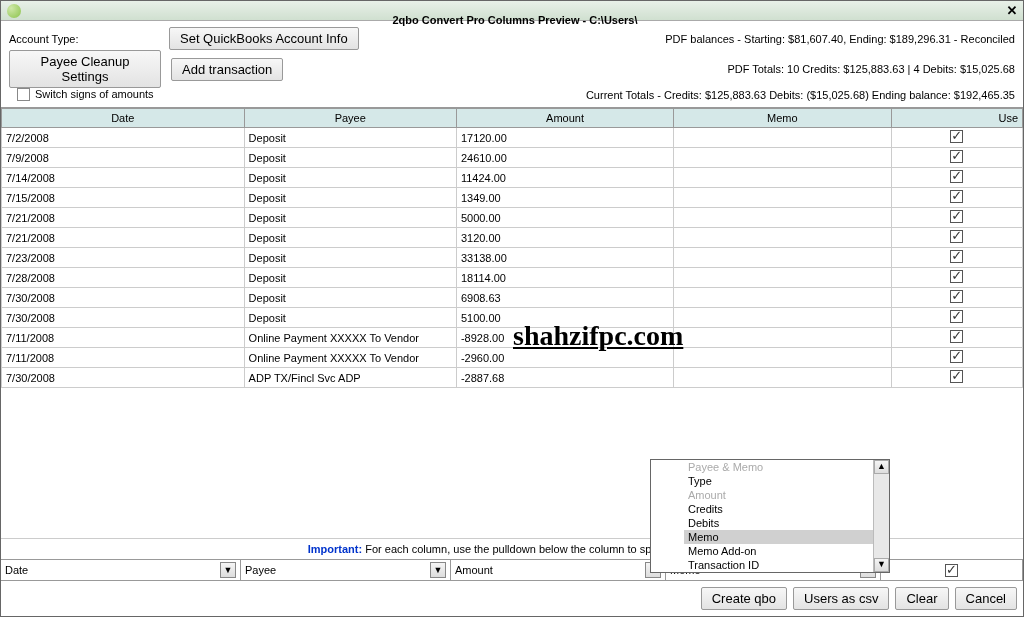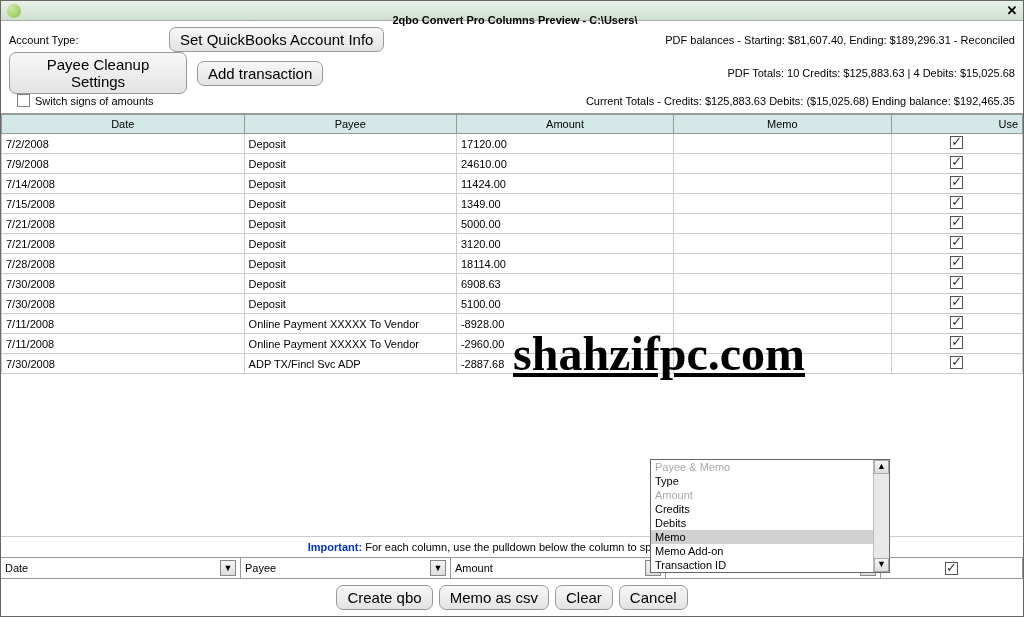--- a/index.html
+++ b/index.html
@@ -5,45 +5,45 @@
 * { box-sizing: border-box; margin: 0; padding: 0; }
 body { font-family: Tahoma, Arial, sans-serif; font-size: 11px; background: #fff; width: 1024px; height: 617px; overflow: hidden; position: relative; }
 .window { border: 1px solid #666; width: 1024px; height: 617px; display: flex; flex-direction: column; }
 .titlebar { background: linear-gradient(#e8f0e8,#d0e0d0); height: 20px; display: flex; align-items: center; border-bottom: 1px solid #aaa; position: relative; }
 .titlebar .icon { width: 14px; height: 14px; border-radius: 50%; background: radial-gradient(circle at 30% 30%, #cfe8a8, #8bc34a); margin: 0 6px; }
 .titlebar .title { flex: 1; text-align: center; font-weight: bold; font-size: 11px; margin-top: 19px; }
 .titlebar .close { width: 18px; height: 18px; text-align: center; font-weight: bold; cursor: pointer; margin-right: 2px; font-size: 13px; line-height: 18px; }
 .toolbar { padding: 6px 8px; display: flex; flex-direction: column; }
 .toolbar-row { display: flex; align-items: center; gap: 10px; }
 .toolbar-row .right { margin-left: auto; text-align: left; font-size: 11px; }
-.btn { background: linear-gradient(#f7f7f7,#e3e3e3); border: 1px solid #999; padding: 3px 10px; font-size: 15px; cursor: pointer; border-radius: 7px; }
+.btn { background: linear-gradient(#f7f7f7,#e3e3e3); border: 1px solid #999; padding: 3px 10px; font-size: 13px; cursor: pointer; border-radius: 2px; }
 .label { font-size: 11px; }
-.checkbox-wrap { display: flex; align-items: center; gap: 5px; margin-left: 8px; }
+.checkbox-wrap { display: flex; gap: 5px; margin-left: 8px; }
 .checkbox-box { width: 13px; height: 13px; border: 1px solid #888; background: #fff; }
 .table-wrap { flex: 1; overflow: hidden; border-top: 1px solid #999; position: relative; }
 table { width: 100%; border-collapse: collapse; table-layout: fixed; }
 th { background: #d5e8e8; border: 1px solid #999; font-weight: normal; font-size: 11px; padding: 3px 4px; text-align: center; }
 td { border: 1px solid #ccc; font-size: 11px; padding: 2px 4px; height: 19px; }
 .col-date { width: 240px; }
 .col-payee { width: 210px; }
 .col-amount { width: 215px; }
 .col-memo { width: 215px; }
 .col-use { width: 130px; text-align: right; }
 td.use-cell { text-align: center; }
 .chk { display: inline-block; width: 13px; height: 13px; border: 1px solid #555; background: #fff; position: relative; }
 .chk.checked::after { content:"✓"; position:absolute; top:-3px; left:0; font-size:13px; color:#333; }
-.watermark { position: absolute; top: 212px; left: 512px; font-size: 48px; font-weight: bold; font-family: "Times New Roman", serif; text-decoration: underline; pointer-events: none; }
+.watermark { position: absolute; top: 212px; left: 512px; font-size: 28px; font-weight: bold; font-family: "Times New Roman", serif; text-decoration: underline; pointer-events: none; }
 .important-line { text-align: center; font-size: 11px; padding: 4px; border-top: 1px solid #ccc; }
 .important-line b { color: #0033cc; }
 .selector-row { display: flex; border-top: 1px solid #999; border-bottom: 1px solid #999; }
 .selector-cell { border-right: 1px solid #999; display: flex; align-items: center; padding: 2px 4px; font-size: 11px; position: relative; background: #fff; }
 .selector-cell .dd { margin-left: auto; width: 16px; height: 16px; border: 1px solid #888; background: linear-gradient(#f5f5f5,#ddd); text-align: center; line-height: 14px; font-size: 9px; cursor: pointer; }
-.bottom-buttons { display: flex; justify-content: center; gap: 6px; padding: 6px; }
+.bottom-buttons { display: flex; justify-content: flex-end; gap: 6px; padding: 6px; }
 .dropdown-popup { position: absolute; bottom: 44px; left: 650px; width: 240px; background: #fff; border: 1px solid #666; font-size: 11px; }
-.dropdown-popup .item { padding: 1px 4px; cursor: pointer; }
+.dropdown-popup .item { padding: 1px 4px; cursor: pointer; margin-left: 33px; }
 .dropdown-popup .item.disabled { color: #aaa; }
 .dropdown-popup .item.selected { background: #d0d0d0; }
 .dropdown-popup .scroll { position: absolute; right: 0; top: 0; bottom: 0; width: 16px; background: #e8e8e8; border-left: 1px solid #bbb; }
 .dropdown-popup .scroll .arrow { height: 14px; text-align: center; font-size: 9px; background: linear-gradient(#f5f5f5,#ddd); border: 1px solid #aaa; }
 </style>
 </head>
 <body>
 
 <div class="window">
   <div class="titlebar">
@@ -52,21 +52,21 @@
     <div class="close">✕</div>
   </div>
 
   <div class="toolbar">
     <div class="toolbar-row">
       <span class="label" style="width:150px">Account Type:</span>
       <button class="btn">Set QuickBooks Account Info</button>
       <div class="right">PDF balances - Starting: $81,607.40, Ending: $189,296.31  - Reconciled</div>
     </div>
     <div class="toolbar-row">
-      <button class="btn" style="width:178px">Payee Cleanup Settings</button>
+      <button class="btn" style="width:152px">Payee Cleanup Settings</button>
       <button class="btn">Add transaction</button>
       <div class="right">PDF Totals:  10 Credits: $125,883.63 | 4 Debits: $15,025.68</div>
     </div>
     <div class="toolbar-row">
       <div class="checkbox-wrap">
         <div class="checkbox-box"></div>
         <span>Switch signs of amounts</span>
       </div>
       <div class="right">Current Totals - Credits: $125,883.63  Debits: ($15,025.68)  Ending balance: $192,465.35</div>
     </div>
@@ -120,20 +120,27 @@
             <td class="use-cell"><span class="chk checked"></span></td>
           </tr>
           <tr>
             <td>7/21/2008</td>
             <td>Deposit</td>
             <td>3120.00</td>
             <td></td>
             <td class="use-cell"><span class="chk checked"></span></td>
           </tr>
           <tr>
+            <td>7/23/2008</td>
+            <td>Deposit</td>
+            <td>33138.00</td>
+            <td></td>
+            <td class="use-cell"><span class="chk checked"></span></td>
+          </tr>
+          <tr>
             <td>7/28/2008</td>
             <td>Deposit</td>
             <td>18114.00</td>
             <td></td>
             <td class="use-cell"><span class="chk checked"></span></td>
           </tr>
           <tr>
             <td>7/30/2008</td>
             <td>Deposit</td>
             <td>6908.63</td>
@@ -194,21 +201,21 @@
       <span>Memo</span>
       <div class="dd">▼</div>
     </div>
     <div class="selector-cell" style="flex:1;justify-content:center">
       <span class="chk checked"></span>
     </div>
   </div>
 
   <div class="bottom-buttons">
     <button class="btn">Create qbo</button>
-    <button class="btn">Memo as csv</button>
+    <button class="btn">Users as csv</button>
     <button class="btn">Clear</button>
     <button class="btn">Cancel</button>
   </div>
 
   <div class="dropdown-popup" id="dd-popup">
     <div class="scroll">
       <div class="arrow">▲</div>
       <div class="arrow" style="position:absolute;bottom:0;left:0;right:0">▼</div>
     </div>
   <div class="item disabled">Payee &amp; Memo</div>

